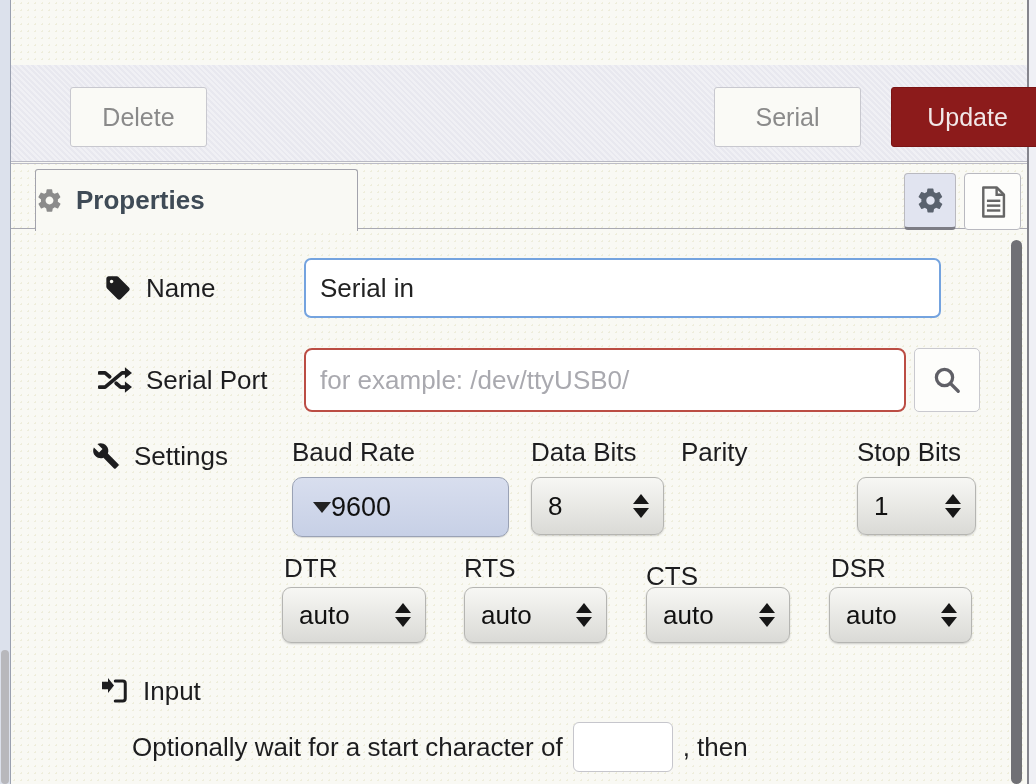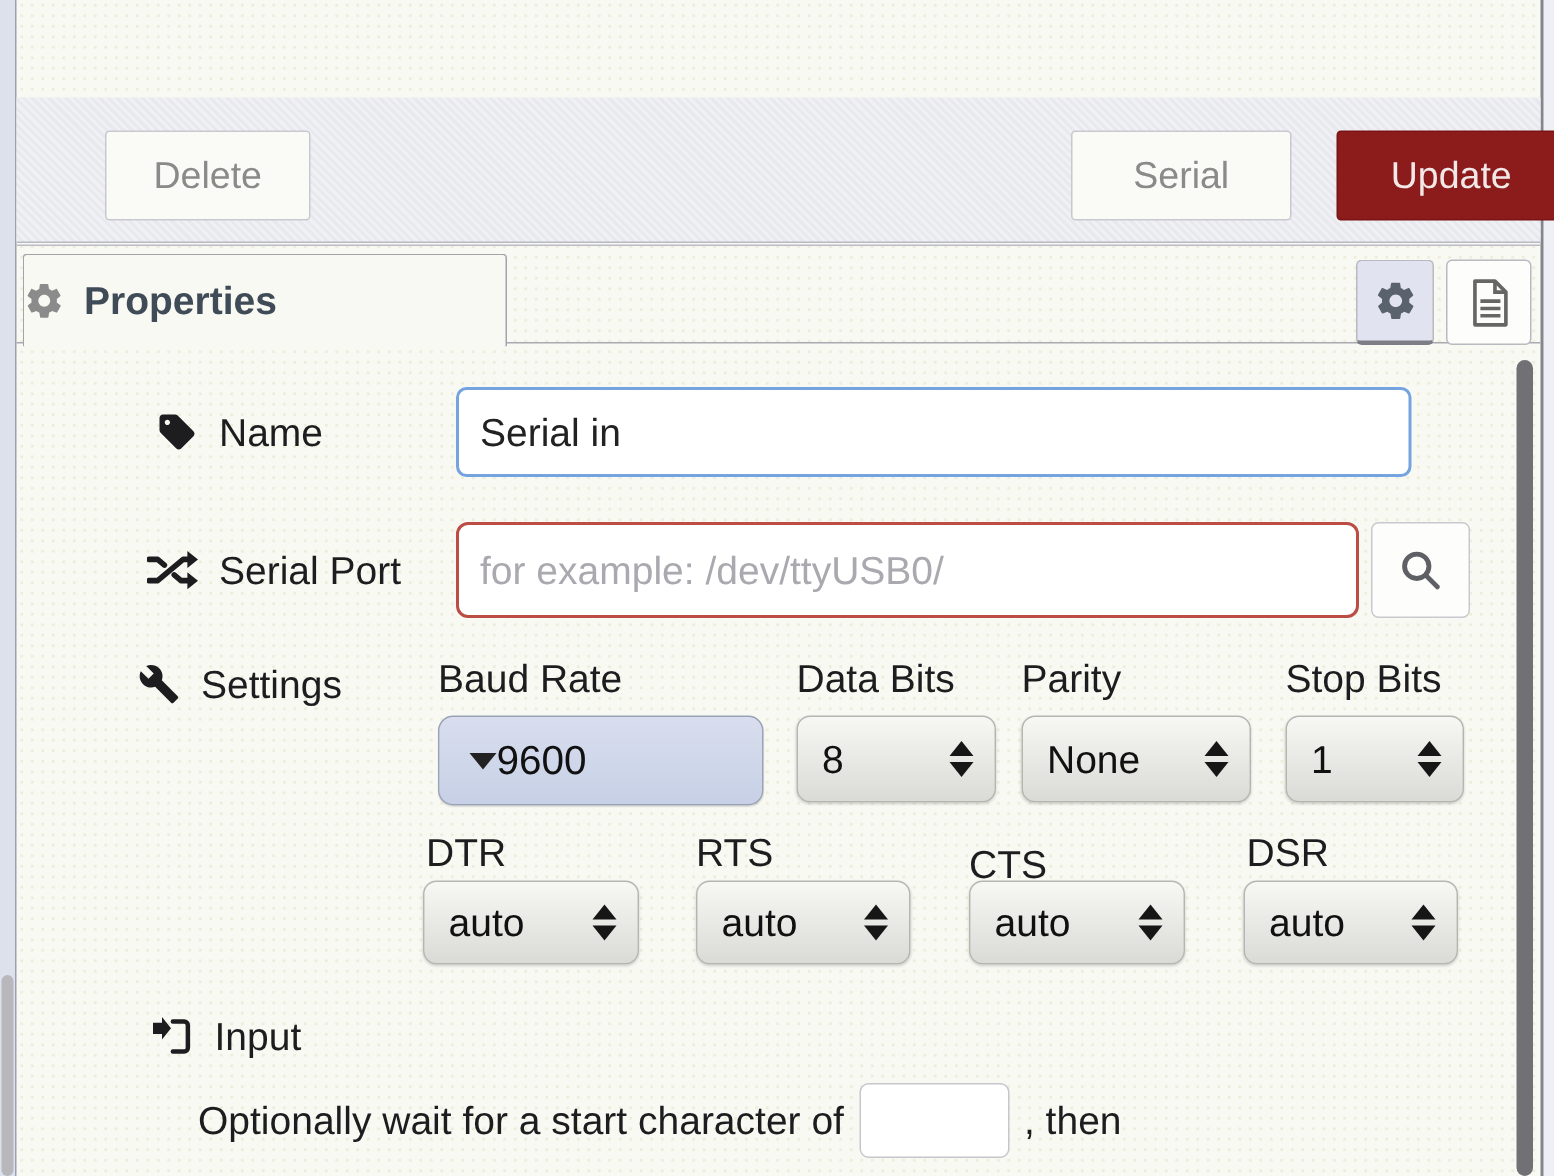--- a/index.html
+++ b/index.html
@@ -28,21 +28,21 @@
   .btn { position:absolute; top:22px; height:60px; font-size:25px; text-align:center;
          border-radius:3px; cursor:pointer; display:flex; align-items:center; justify-content:center;
          font-family:"Liberation Sans", sans-serif;margin-left:44px; }
   .btn-plain { background:#fafaf6; border:1px solid #c8c8cf; color:#8a8a8a; }
   .btn-delete { left:15px; width:137px; }
   .btn-cancel { left:659px; width:147px; }
   .btn-update { left:836px; width:153px; background:#8c1b1b; border:1px solid #7a1414; color:#f2e8e8; }
 
   .tabbar { position:absolute; left:0; top:163px; width:100%; height:66px;
             border-top:1px solid #bcbcc6; border-bottom:1px solid #a9a9b2; }
-  .tab-active { position:absolute; left:4px; top:5px; width:323px; height:62px; z-index:2;
+  .tab-active { position:absolute; left:24px; top:5px; width:323px; height:62px; z-index:2;
                 background:#f9f9f4; border:1px solid #a3a3ac; border-bottom:none;
                 border-radius:3px 3px 0 0; display:flex; align-items:center; gap:13px;
                 font-size:26px; font-weight:bold; color:#3f4b56; cursor:pointer; }
   .icon-btn { position:absolute; top:9px; height:57px; border:1px solid #b9b9c0; border-radius:4px;
               display:flex; align-items:center; justify-content:center; cursor:pointer; z-index:2; }
   .icon-btn-gear { left:893px; width:52px; background:#e1e4f0; border-bottom:3px solid #7d7d85; }
   .icon-btn-doc  { left:953px; width:57px; background:#fdfdfb; }
 
   .form { position:absolute; left:0; top:230px; width:100%; height:554px;margin-left:43px; }
   .row-label { position:absolute; display:flex; align-items:center; gap:14px;
@@ -180,27 +180,20 @@
         <span class="caret-down"></span>
         <span>9600</span>
       </div>
       <div class="mac-select" style="left:477px; top:247px; width:133px;">
         <span>8</span>
         <span class="updown">
             <span class="tri-up"></span>
             <span class="tri-dn"></span>
           </span>
       </div>
-      <div class="mac-select" style="left:627px; top:247px; width:153px;">
-        <span>None</span>
-        <span class="updown">
-            <span class="tri-up"></span>
-            <span class="tri-dn"></span>
-          </span>
-      </div>
       <div class="mac-select" style="left:803px; top:247px; width:119px;">
         <span>1</span>
         <span class="updown">
             <span class="tri-up"></span>
             <span class="tri-dn"></span>
           </span>
       </div>
 
       <div class="col-head" style="left:230px; top:323px;">DTR</div>
       <div class="col-head" style="left:410px; top:323px;">RTS</div>

